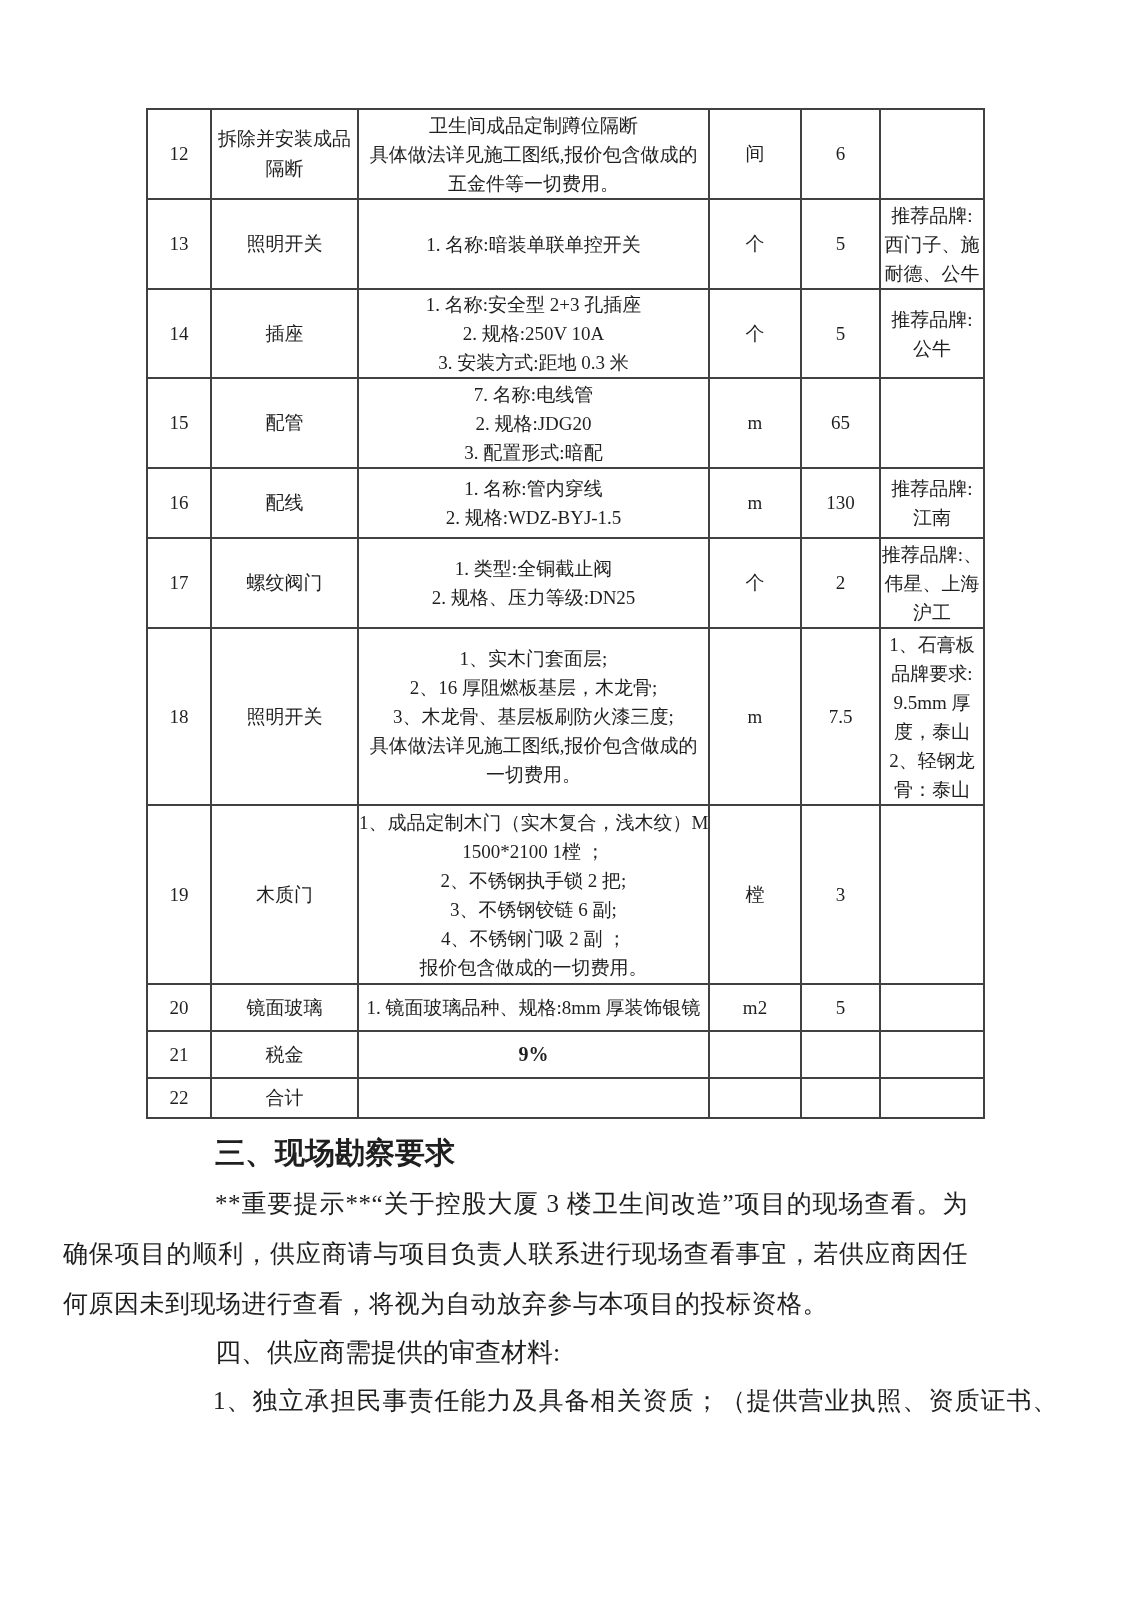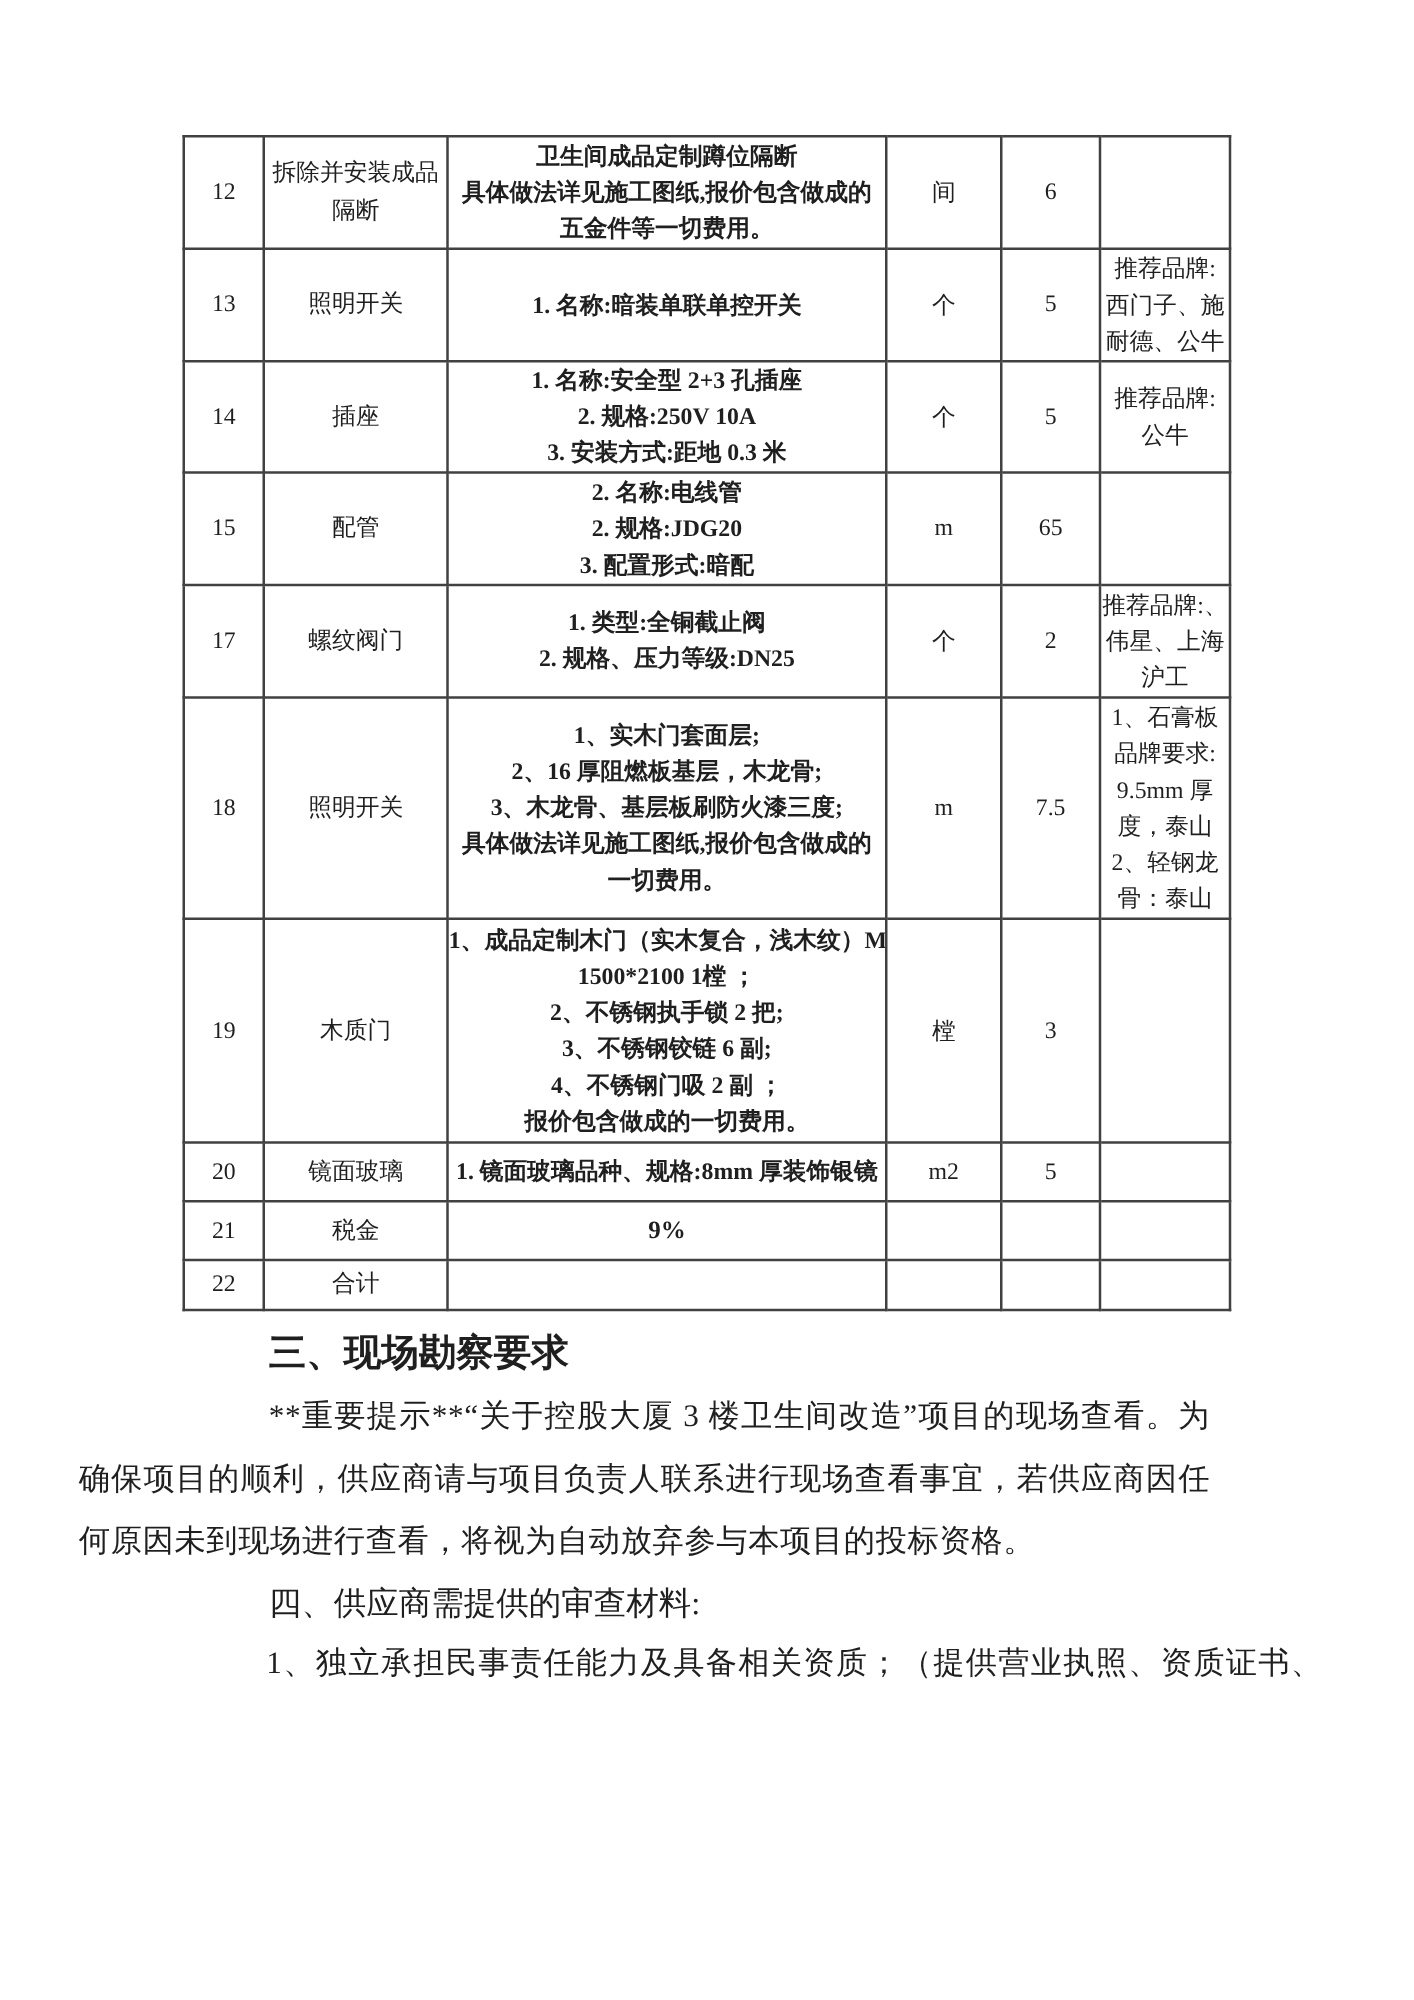--- a/index.html
+++ b/index.html
@@ -21,21 +21,21 @@
     border:2px solid #414141;
     padding:0;
     vertical-align:middle;
     text-align:center;
     font-size:19px;
     overflow:hidden;
   }
   td.c-no   { font-size:19px;margin-left:40px; }
   td.c-name { font-size:20px; line-height:30px; padding:0 8px; }
   td.c-desc { text-align:left; padding:4px 4px 4px 10px; font-size:18px; line-height:29px; }
-  td.c-desc .desc-line { white-space:nowrap;font-weight:bold; }
+  td.c-desc .desc-line { white-space:nowrap; }
   td.c-desc .tax-center { text-align:center; font-weight:bold; font-size:20px; }
   td.c-unit { font-size:19px; }
   td.c-qty  { font-size:19px; }
   td.c-brand{ font-size:19px; line-height:29px; padding:2px 2px; }
   .bottom {
     margin:16px 0 0 63px;
     width:905px;
   }
   .sec-heading {
     font-size:30px;
@@ -124,29 +124,43 @@
         <td class="c-brand">
           <div>推荐品牌:</div>
           <div>公牛</div>
         </td>
       </tr>
 
       <tr style="height:90px">
         <td class="c-no">15</td>
         <td class="c-name">配管</td>
         <td class="c-desc">
-          <div class="desc-line">2. 名称:电线管</div>
+          <div class="desc-line">7. 名称:电线管</div>
           <div class="desc-line">2. 规格:JDG20</div>
           <div class="desc-line">3. 配置形式:暗配</div>
         </td>
         <td class="c-unit">m</td>
         <td class="c-qty">65</td>
         <td class="c-brand"></td>
       </tr>
 
+      <tr style="height:70px">
+        <td class="c-no">16</td>
+        <td class="c-name">配线</td>
+        <td class="c-desc">
+          <div class="desc-line">1. 名称:管内穿线</div>
+          <div class="desc-line">2. 规格:WDZ-BYJ-1.5</div>
+        </td>
+        <td class="c-unit">m</td>
+        <td class="c-qty">130</td>
+        <td class="c-brand">
+          <div>推荐品牌:</div>
+          <div>江南</div>
+        </td>
+      </tr>
 
       <tr style="height:90px">
         <td class="c-no">17</td>
         <td class="c-name">螺纹阀门</td>
         <td class="c-desc">
           <div class="desc-line">1. 类型:全铜截止阀</div>
           <div class="desc-line">2. 规格、压力等级:DN25</div>
         </td>
         <td class="c-unit">个</td>
         <td class="c-qty">2</td>

